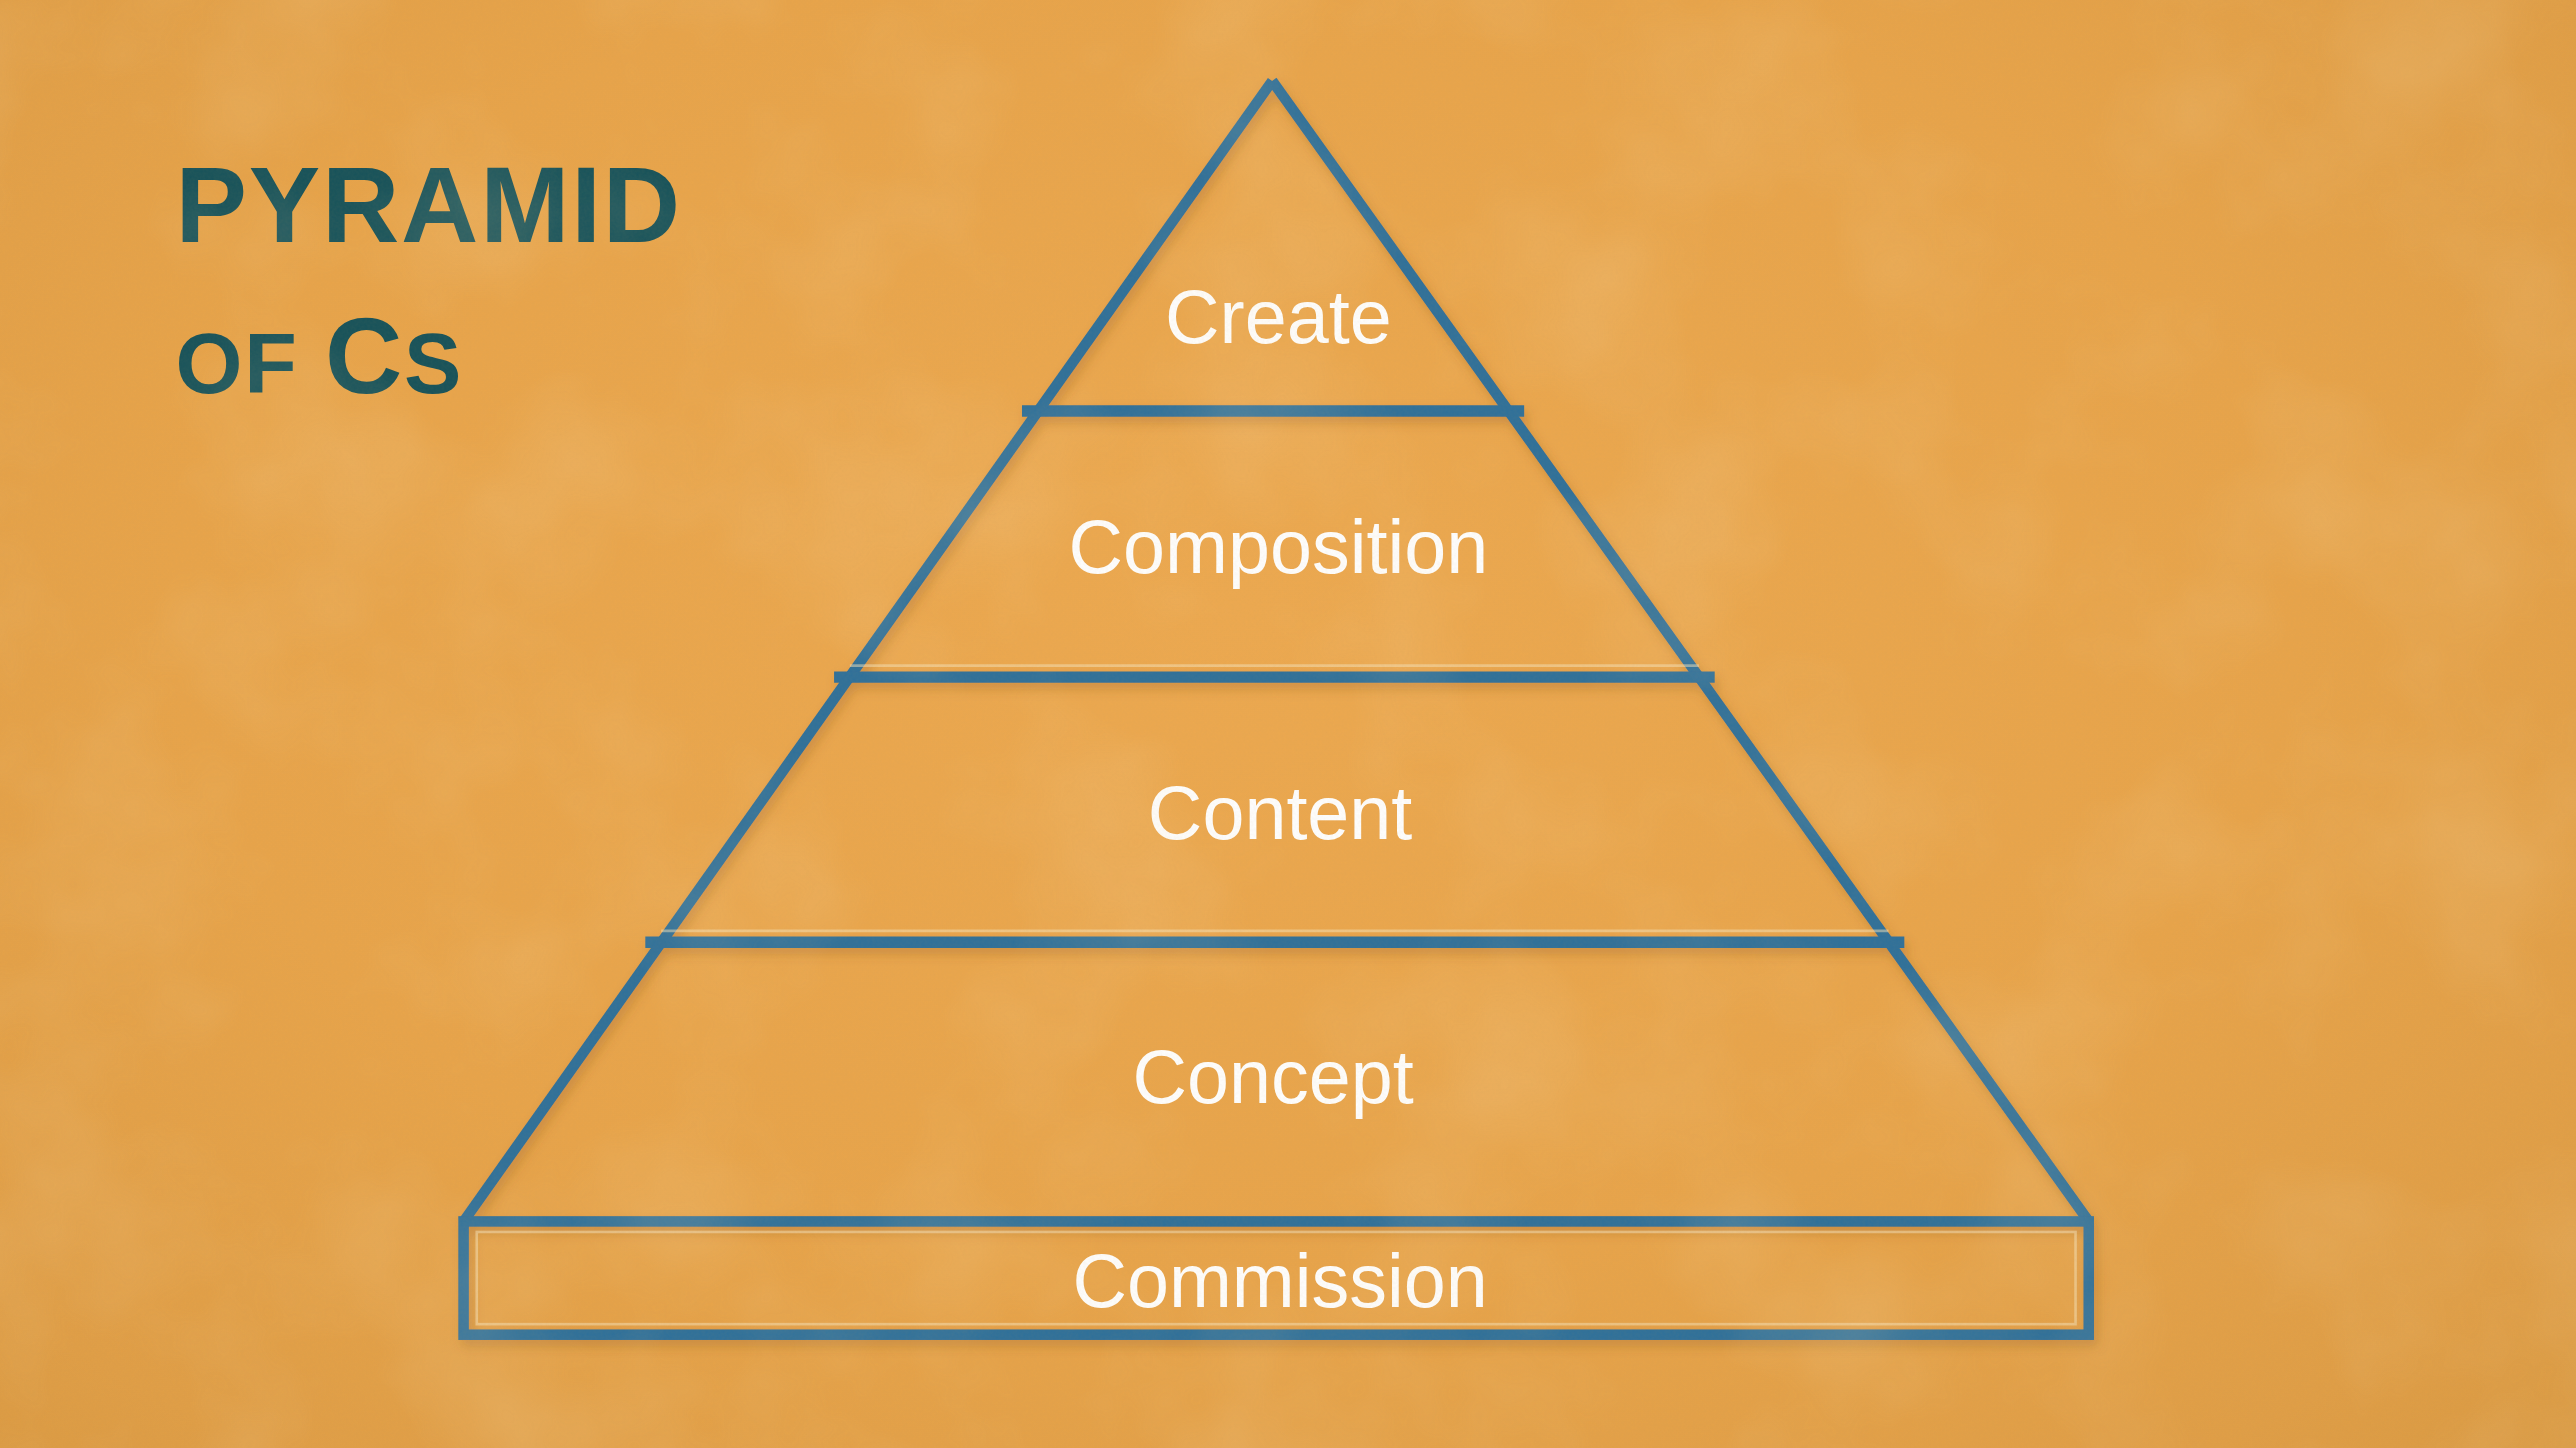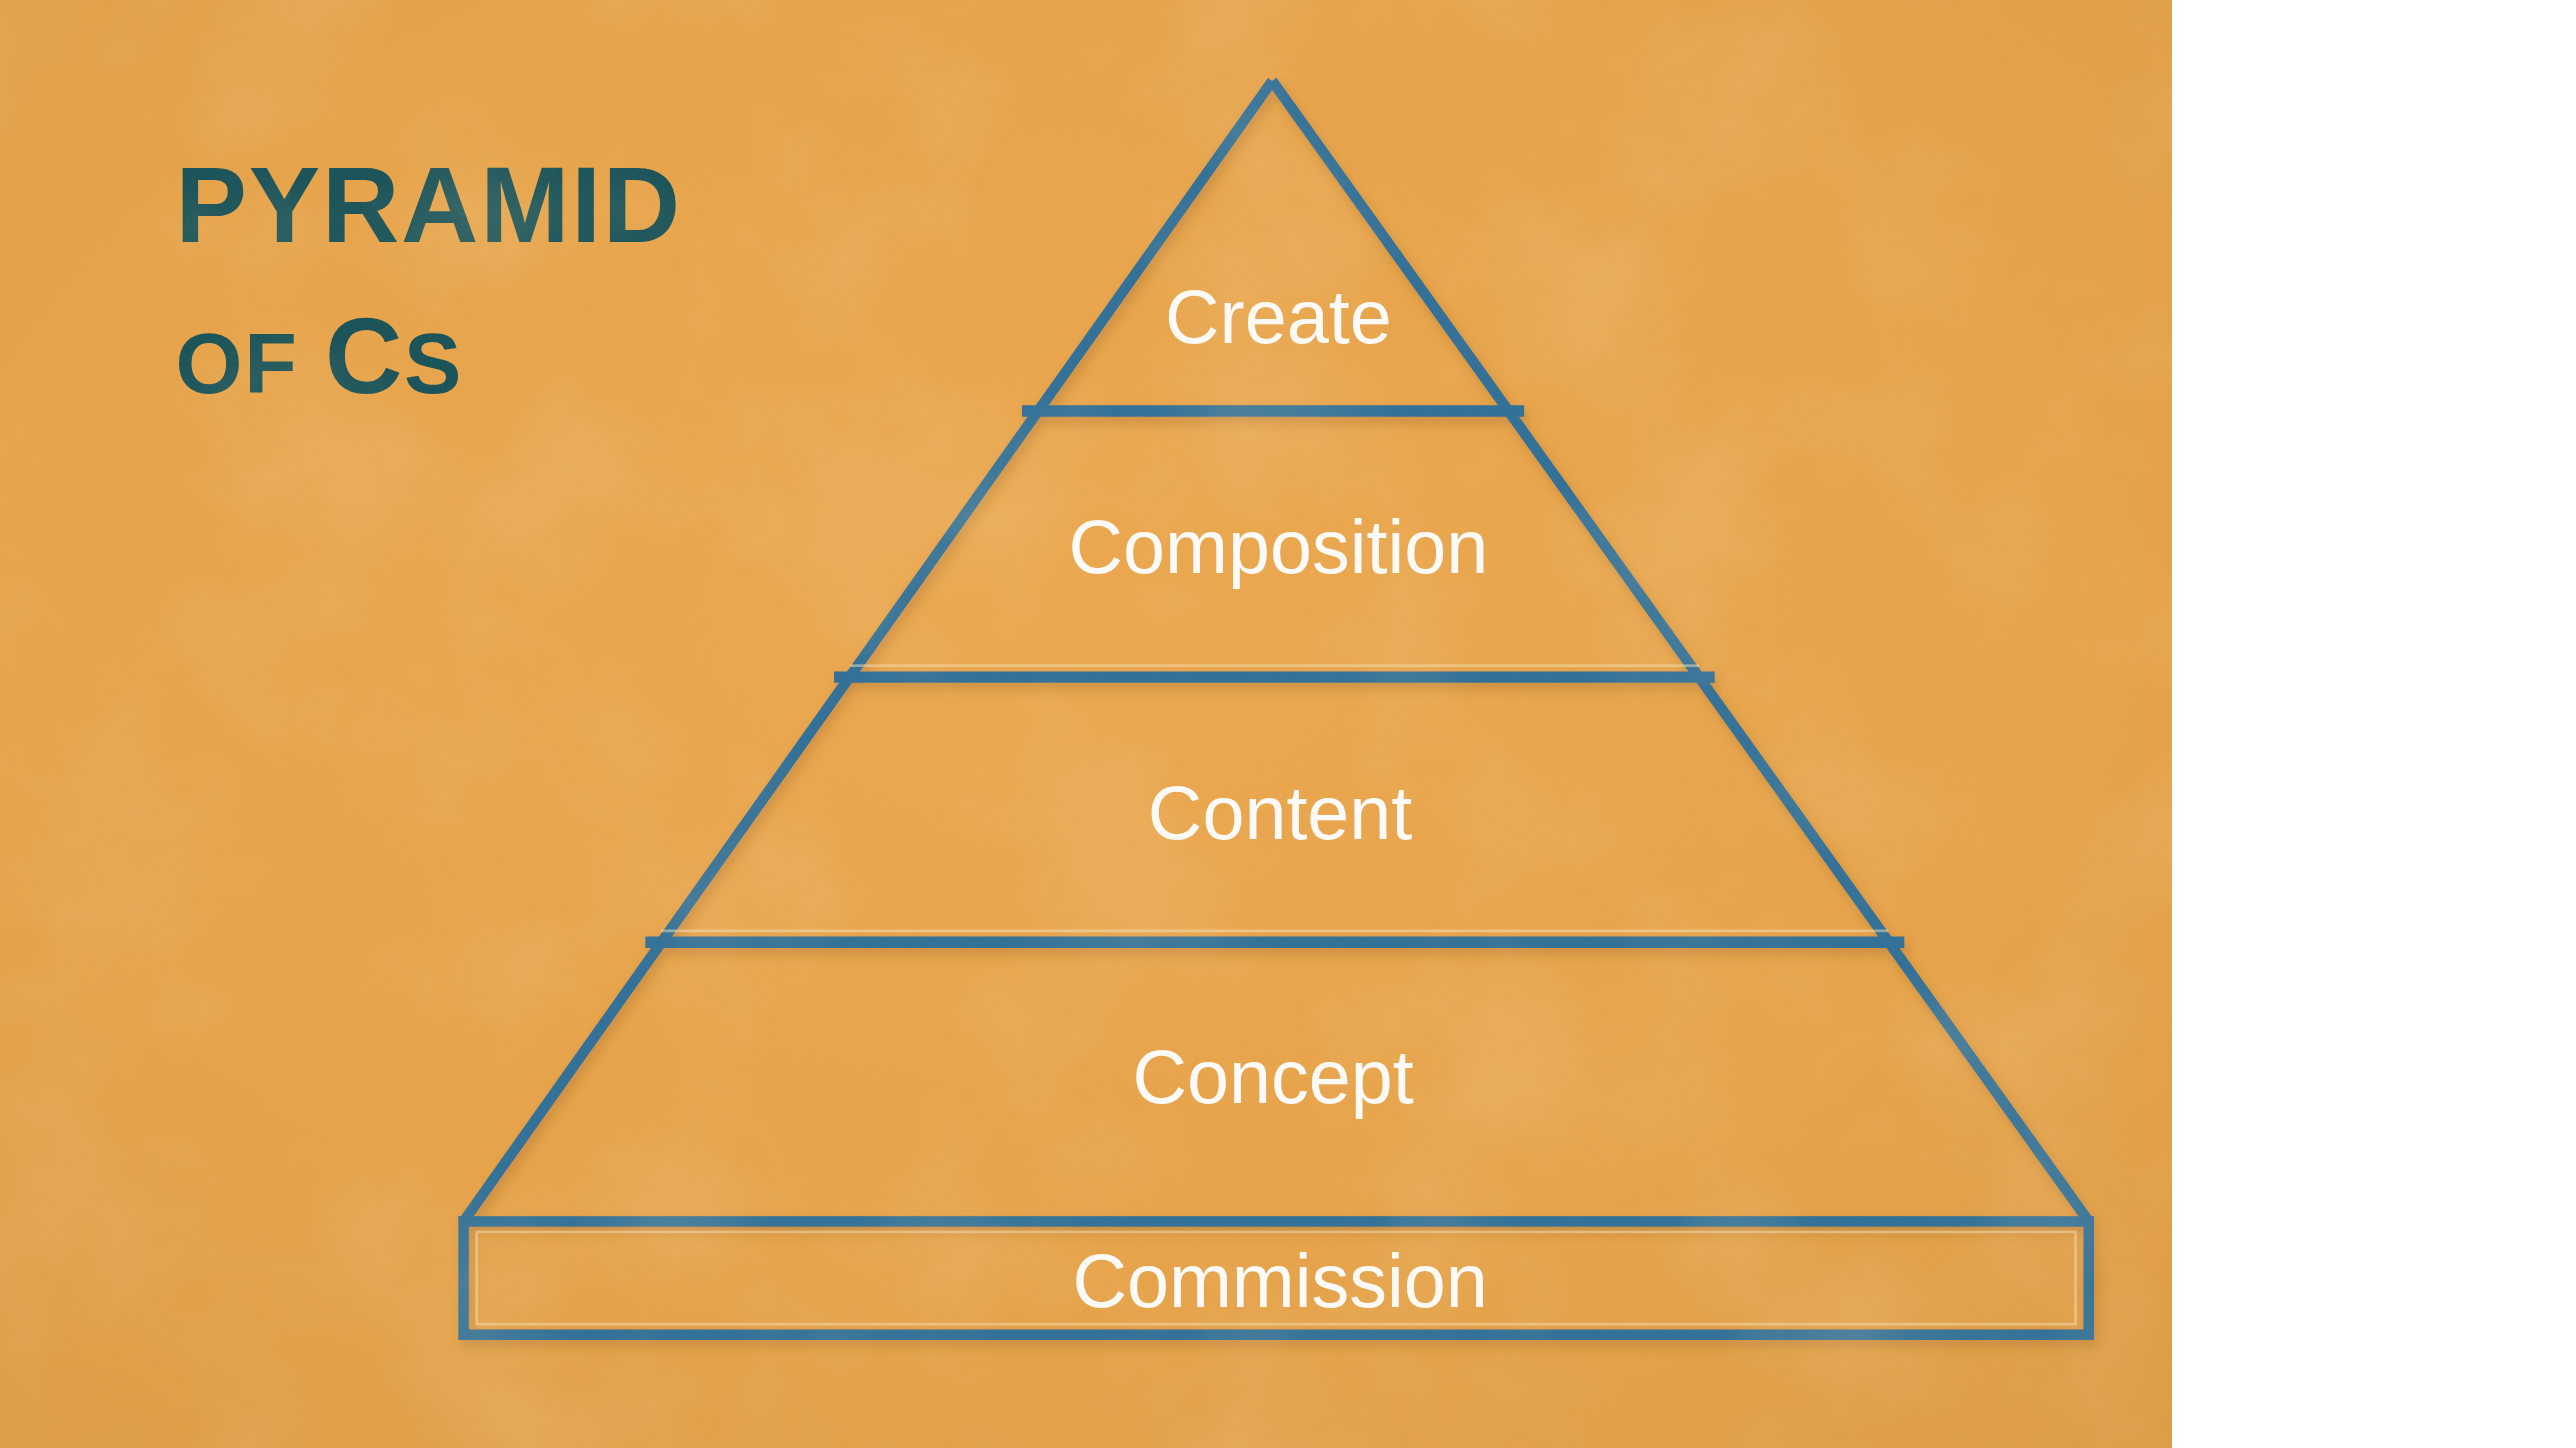--- a/index.html
+++ b/index.html
@@ -5,21 +5,21 @@
   html, body {
     margin: 0;
     padding: 0;
     width: 2576px;
     height: 1449px;
     overflow: hidden;
     font-family: "Liberation Sans", "DejaVu Sans", sans-serif;
   }
   .stage {
     position: relative;
-    width: 2172px;
+    width: 2576px;
     height: 1449px;
     background:
       radial-gradient(ellipse 1932px 1229px at 48% 42%, #eda950 0%, #e8a44a 55%, #e09e46 85%, #d99941 100%);
     overflow: hidden;
     text-align: center;
   }
   .layer {
     position: absolute;
     left: 0; top: 0;
     width: 2576px;

